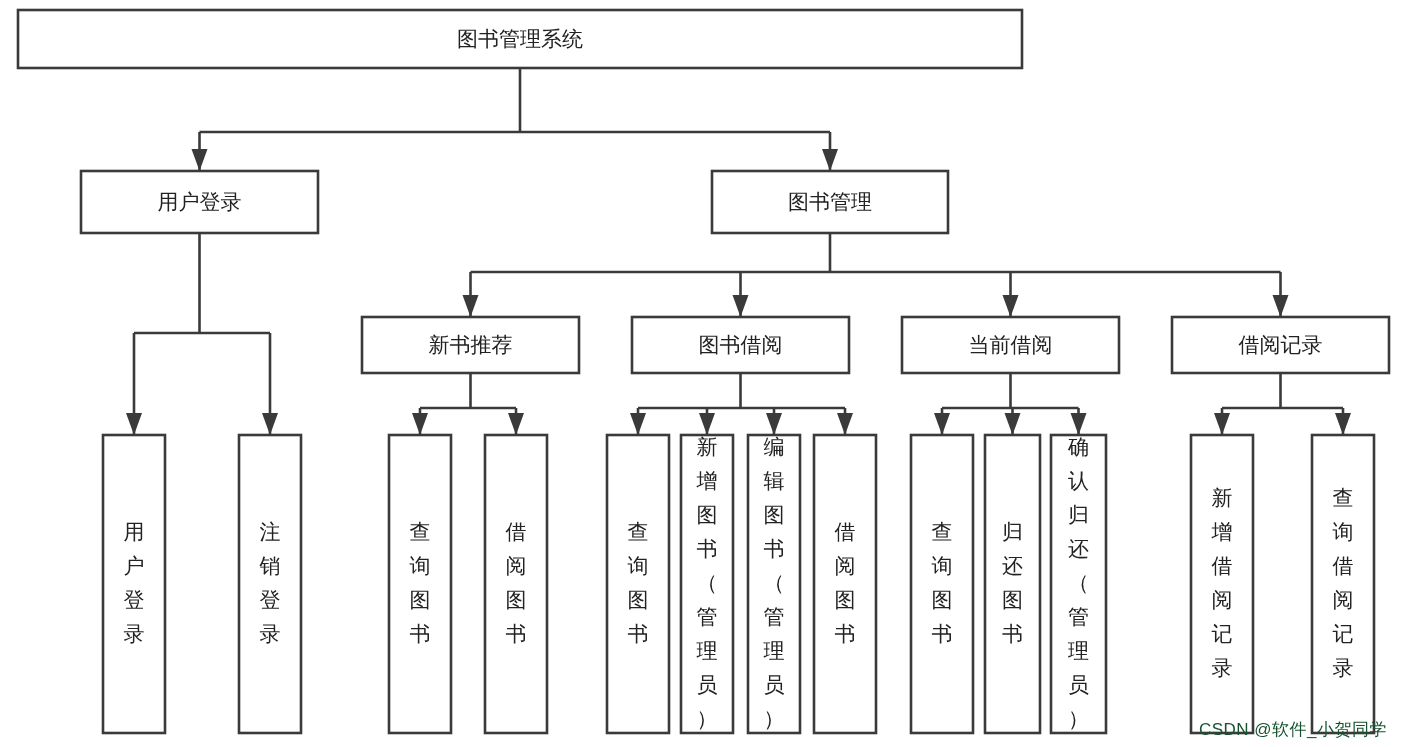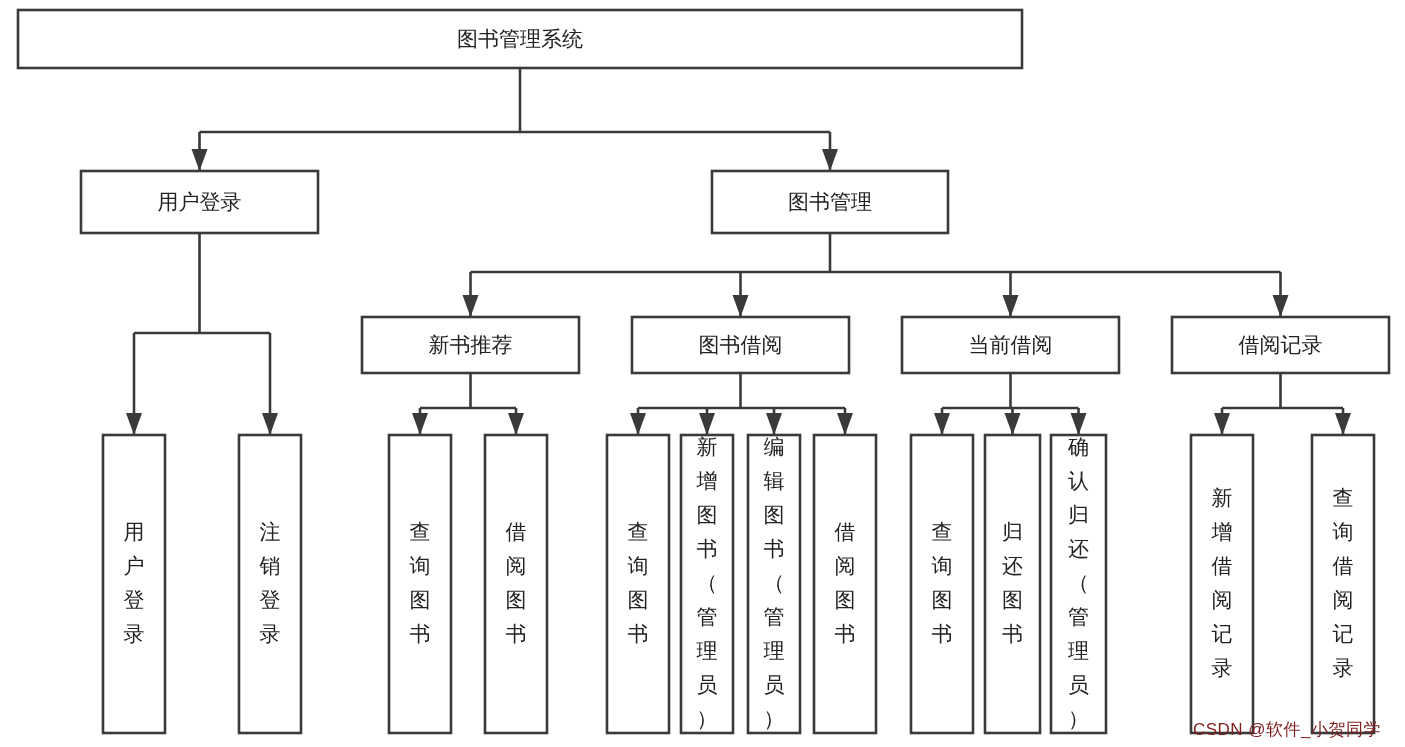--- a/index.html
+++ b/index.html
@@ -50,25 +50,25 @@
   }
   .node-label-vertical {
     fill: #222222;
     font-family: "Liberation Sans", "DejaVu Sans", sans-serif;
     font-size: 21px;
     text-anchor: middle;
     dominant-baseline: middle;
   }
   .watermark {
     position: absolute;
-    right: 24px;
+    right: 18px;
     bottom: 6px;
     font-family: "Liberation Sans", "DejaVu Sans", sans-serif;
     font-size: 17px;
-    color: #7f1d1d;
+    color: #14532d;
     letter-spacing: 0.5px;
     user-select: none;
     pointer-events: none;
   }
 </style>
 </head>
 <body>
 
 <div id="diagram-root">
   <svg id="flowchart" viewBox="0 0 1405 747" xmlns="http://www.w3.org/2000/svg">

